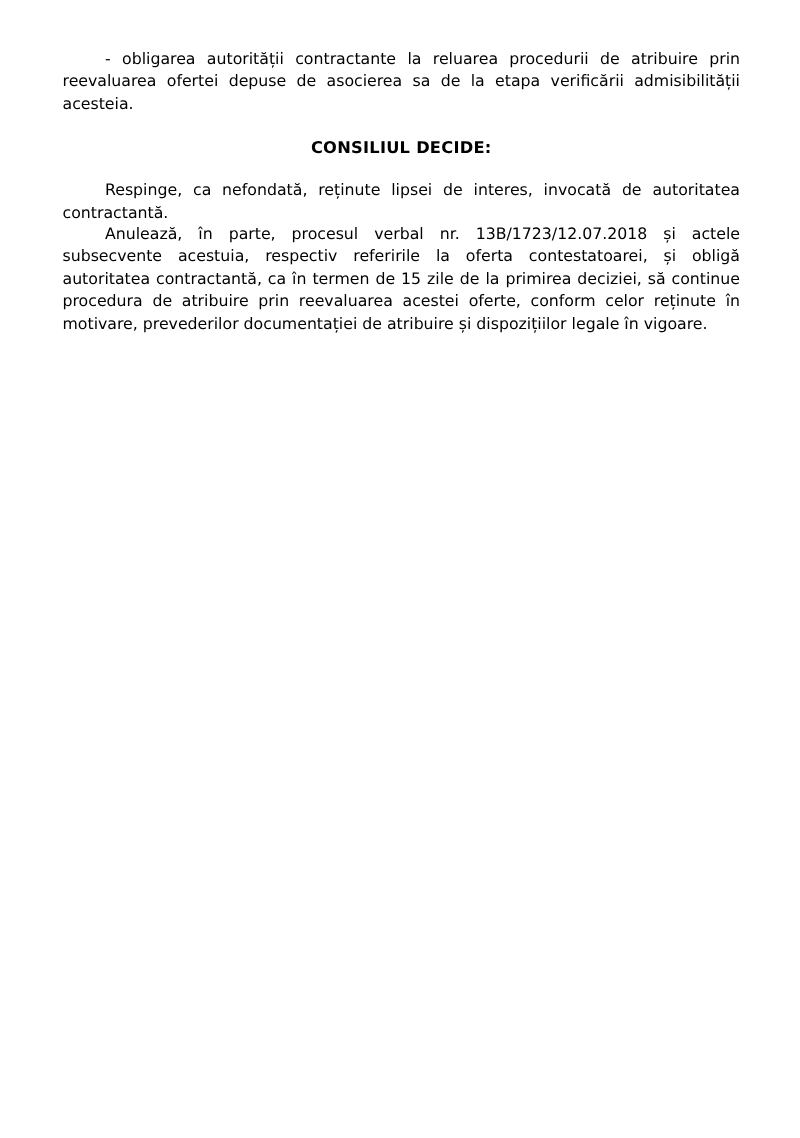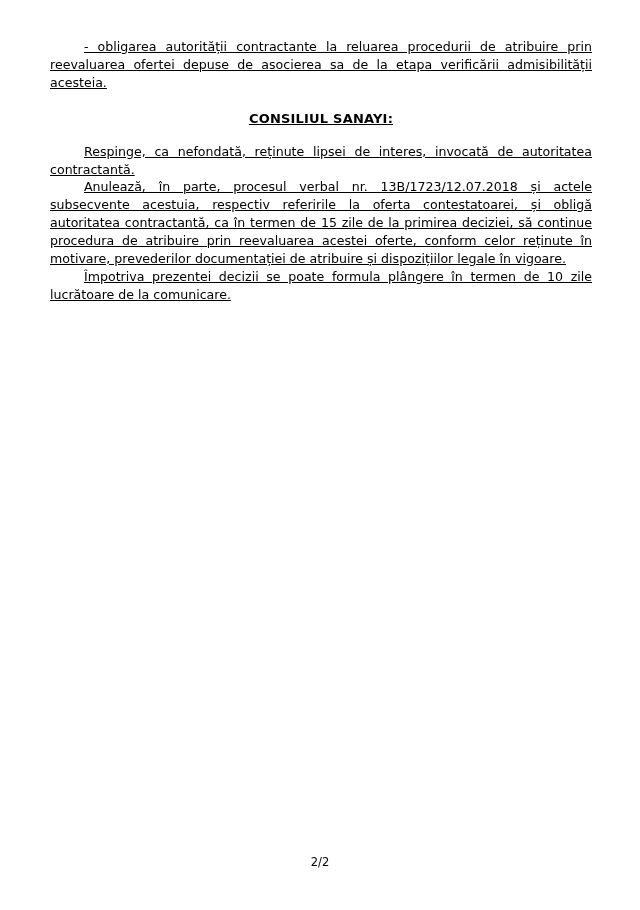--- a/index.html
+++ b/index.html
@@ -14,21 +14,20 @@
     color: #000000;
     position: relative;
     overflow: hidden;
   }
   .page {
     width: 640px;
     height: 896px;
     box-sizing: border-box;
     padding: 38px 48px 0 50px;
     position: relative;
-    text-decoration: underline;
   }
   .para {
     font-size: 12.6px;
     line-height: 1.42;
     text-align: justify;
     text-justify: inter-word;
     margin: 0 0 0 0;
     color: #000;
   }
   .indent {
@@ -57,25 +56,23 @@
     margin-top: 0;
   }
 </style>
 </head>
 <body>
 
 <div class="page">
 
   <p class="para first-block">- obligarea autorității contractante la reluarea procedurii de atribuire prin reevaluarea ofertei depuse de asocierea sa de la etapa verificării admisibilității acesteia.</p>
 
-  <div class="heading">CONSILIUL SANAYI:</div>
+  <div class="heading">CONSILIUL DECIDE:</div>
 
   <div class="body-text-wrap">
     <p class="para indent">Respinge, ca nefondată, reținute lipsei de interes, invocată de autoritatea contractantă.</p>
 
 
     <p class="para indent">Anulează, în parte, procesul verbal nr. 13B/1723/12.07.2018 și actele subsecvente acestuia, respectiv referirile la oferta contestatoarei, și obligă autoritatea contractantă, ca în termen de 15 zile de la primirea deciziei, să continue procedura de atribuire prin reevaluarea acestei oferte, conform celor reținute în motivare, prevederilor documentației de atribuire și dispozițiilor legale în vigoare.</p>
 
-    <p class="para indent">Împotriva prezentei decizii se poate formula plângere în termen de 10 zile lucrătoare de la comunicare.</p>
   </div>
 
-  <div class="footer">2/2</div>
 </div>
 
 </body></html>

